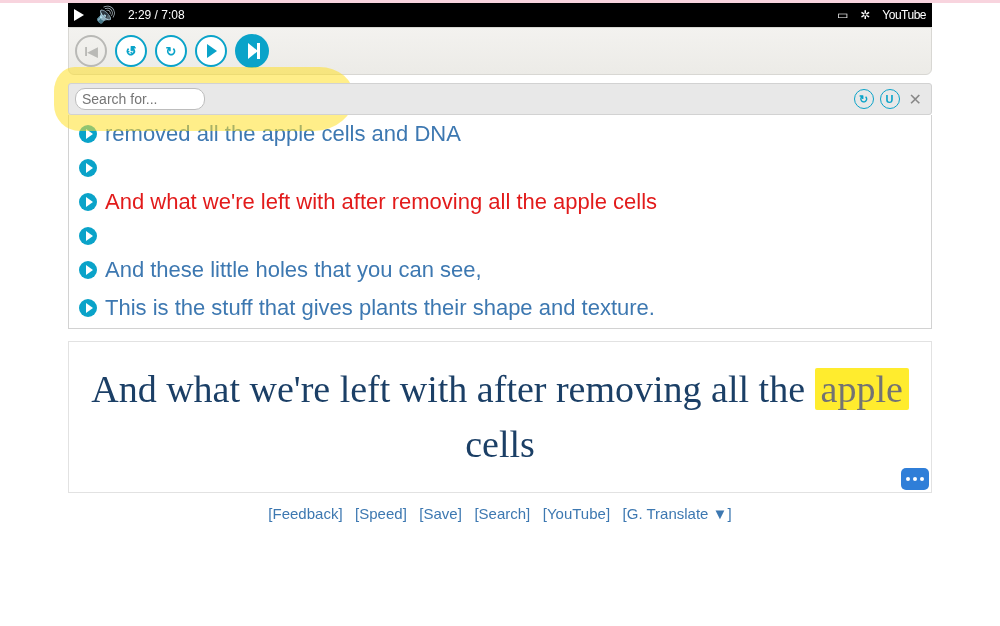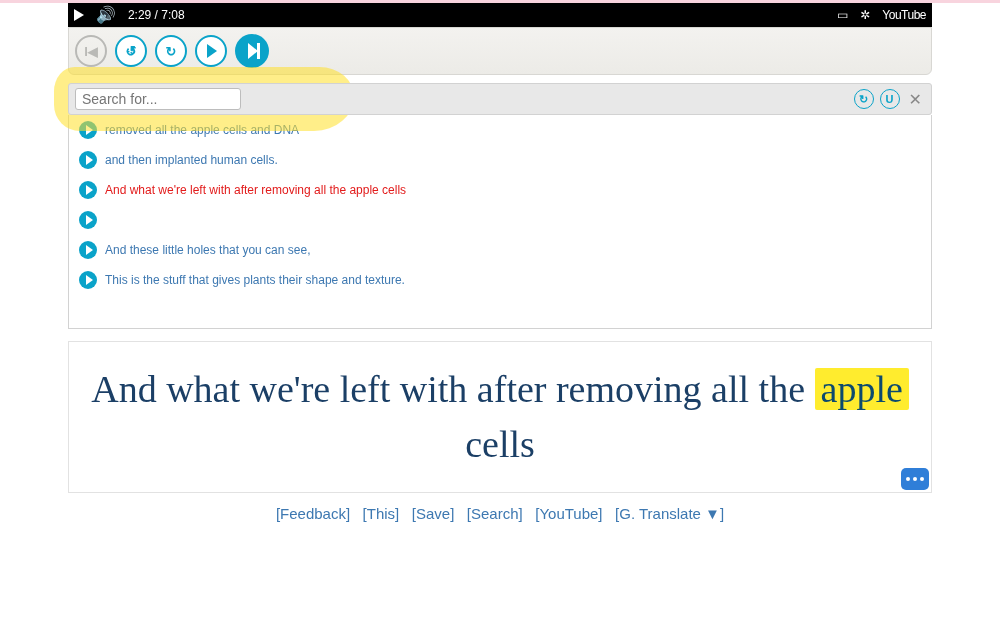--- a/index.html
+++ b/index.html
@@ -78,23 +78,23 @@
     background: #e8e8e8;
     border: 1px solid #d2d2d2;
     border-radius: 3px;
     display: flex;
     align-items: center;
     padding: 0 6px;
     position: relative;
     z-index: 2;
   }
   .search-input {
-    width: 166px; height: 22px;
+    width: 130px; height: 22px;
     border: 1px solid #bdbdbd;
-    border-radius: 3px;
+    border-radius: 10px;
     padding: 0 6px;
     font-size: 14px;
     color: #666;
     background:#fff;
   }
   .search-right { margin-left:auto; display:flex; align-items:center; gap:6px;}
   .mini-circ { width:20px;height:20px;border:1.5px solid #0aa3c9;border-radius:50%;display:flex;align-items:center;justify-content:center;color:#0aa3c9;font-size:11px;font-weight:bold;cursor:pointer;}
   .close-x { color:#888;font-size:16px;cursor:pointer;padding:0 3px;}
   .yellow-highlight {
     position:absolute;
@@ -108,21 +108,21 @@
 
   .transcript {
     margin: 0 68px;
     border: 1px solid #d2d2d2;
     border-top: none;
     height: 214px;
     overflow-y: scroll;
     position: relative;
     background:#fff;
   }
-  .trow { display:flex;align-items:center;gap:8px;padding:6px 8px 6px 10px;font-size:12px;}
+  .trow { display:flex;align-items:center;gap:8px;padding:6px 8px 6px 10px;font-size:22px;}
   .trow .mini-play{width:18px;height:18px;border-radius:50%;background:#0aa3c9;display:flex;align-items:center;justify-content:center;flex-shrink:0;cursor:pointer;}
   .mini-play .mp-tri{width:0;height:0;border-left:7px solid #fff;border-top:5px solid transparent;border-bottom:5px solid transparent;margin-left:2px;}
   .trow .txt{color:#3d78b1;cursor:pointer;}
   .trow.active .txt{color:#e21b1b;}
 
   .big-caption {
     margin: 12px 68px 0 68px;
     border: 1px solid #e2e2e2;
     min-height: 150px;
     display:flex;align-items:center;justify-content:center;
@@ -130,21 +130,21 @@
     position:relative;
     background:#fff;
   }
   .big-caption .line {
     font-family: Georgia, 'Times New Roman', serif;
     font-size: 38px;
     color: #1b3f66;
     text-align: center;
     line-height: 1.45;
   }
-  .hl-word { background: #ffec2e; color:#0c4a6e; padding: 0 6px; border-radius:2px;}
+  .hl-word { background: #ffec2e; color:#737373; padding: 0 6px; border-radius:2px;}
   .chat-bubble{position:absolute;right:2px;bottom:2px;width:28px;height:22px;background:#2f7ed8;border-radius:5px;display:flex;align-items:center;justify-content:center;gap:3px;cursor:pointer;}
   .chat-bubble span{width:4px;height:4px;background:#fff;border-radius:50%;}
 
   .footer-links {
     text-align:center;
     font-size:15px;
     color:#3d78b1;
     padding: 12px 0 24px 0;
   }
   .footer-links a{color:#3d78b1;text-decoration:none;cursor:pointer;}
@@ -206,21 +206,20 @@
     <div class="trow">
       <div class="mini-play">
         <div class="mp-tri"></div>
       </div>
       <span class="txt">removed all the apple cells and DNA</span>
     </div>
     <div class="trow">
       <div class="mini-play">
         <div class="mp-tri"></div>
       </div>
-      <span class="txt">and then implanted human cells.</span>
     </div>
     <div class="trow active">
       <div class="mini-play">
         <div class="mp-tri"></div>
       </div>
       <span class="txt">And what we're left with after removing all the apple cells</span>
     </div>
     <div class="trow">
       <div class="mini-play">
         <div class="mp-tri"></div>
@@ -246,18 +245,18 @@
   </div>
   <div class="chat-bubble">
       <span></span>
       <span></span>
       <span></span>
     </div>
 </div>
 
 <div class="footer-links">
   <a>[Feedback]</a>&nbsp;&nbsp;
-  <a>[This]</a>&nbsp;&nbsp;
+  <a>[Speed]</a>&nbsp;&nbsp;
   <a>[Save]</a>&nbsp;&nbsp;
   <a>[Search]</a>&nbsp;&nbsp;
   <a>[YouTube]</a>&nbsp;&nbsp;
   <a>[G. Translate  ▼]</a>
 </div>
 
 </body></html>

